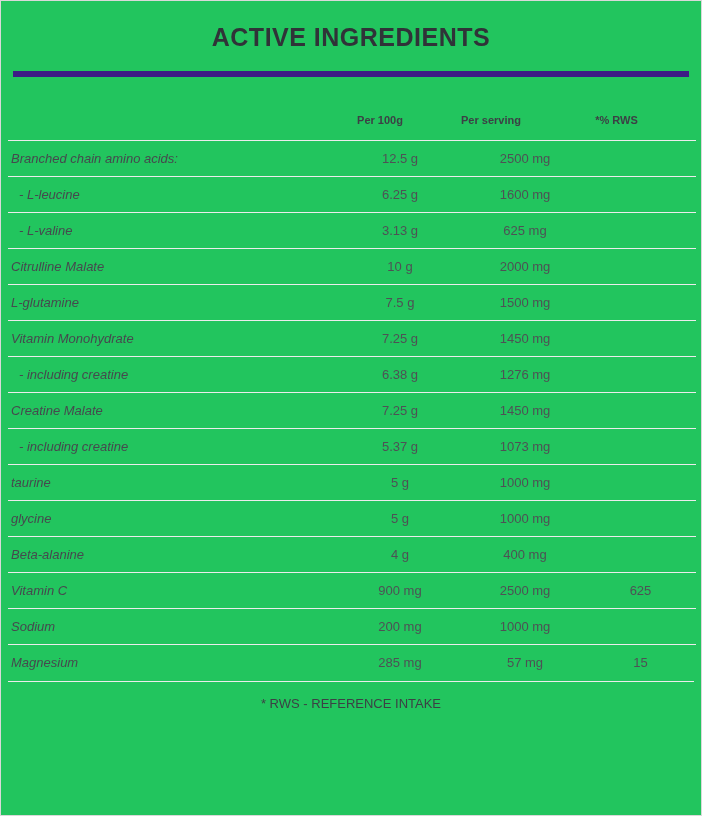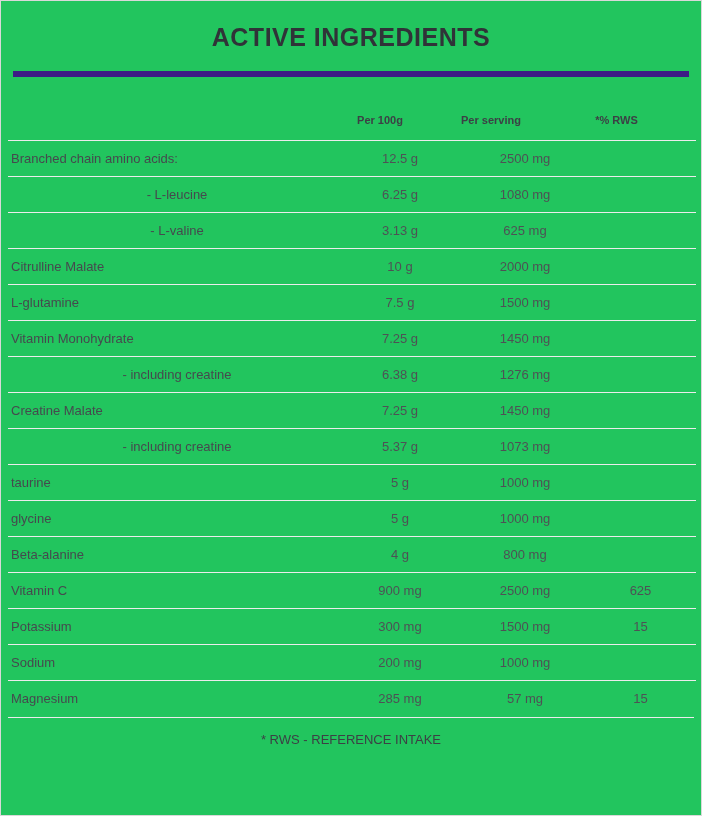--- a/index.html
+++ b/index.html
@@ -61,22 +61,23 @@
     border-top: 1px solid #ececec;
     font-size: 13px;
     color: #4e5155;
     vertical-align: middle;
     padding: 0;
   }
   td.name {
     text-align: left;
     padding-left: 3px;
     color: #46494e;
-  }
-  td.name.indent { padding-left: 11px; text-align: center; }
+    font-style: italic;
+  }
+  td.name.indent { padding-left: 11px; }
   td.val { text-align: center; }
 
   .footnote-row {
     margin: 0 7px;
     border-top: 1px solid #ececec;
     height: 38px;
     box-sizing: border-box;
     padding-top: 14px;
     text-align: center;
     font-size: 13px;
@@ -116,21 +117,21 @@
     <tbody id="rows-body">
         <tr>
     <td class="name">Branched chain amino acids:</td>
     <td class="val">12.5 g</td>
     <td class="val">2500 mg</td>
     <td class="val"></td>
   </tr>
         <tr>
     <td class="name indent">- L-leucine</td>
     <td class="val">6.25 g</td>
-    <td class="val">1080 mg</td>
+    <td class="val">1600 mg</td>
     <td class="val"></td>
   </tr>
         <tr>
     <td class="name indent">- L-valine</td>
     <td class="val">3.13 g</td>
     <td class="val">625 mg</td>
     <td class="val"></td>
   </tr>
         <tr>
     <td class="name">Citrulline Malate</td>
@@ -176,36 +177,30 @@
   </tr>
         <tr>
     <td class="name">glycine</td>
     <td class="val">5 g</td>
     <td class="val">1000 mg</td>
     <td class="val"></td>
   </tr>
         <tr>
     <td class="name">Beta-alanine</td>
     <td class="val">4 g</td>
-    <td class="val">800 mg</td>
+    <td class="val">400 mg</td>
     <td class="val"></td>
   </tr>
         <tr>
     <td class="name">Vitamin C</td>
     <td class="val">900 mg</td>
     <td class="val">2500 mg</td>
     <td class="val">625</td>
   </tr>
         <tr>
-    <td class="name">Potassium</td>
-    <td class="val">300 mg</td>
-    <td class="val">1500 mg</td>
-    <td class="val">15</td>
-  </tr>
-        <tr>
     <td class="name">Sodium</td>
     <td class="val">200 mg</td>
     <td class="val">1000 mg</td>
     <td class="val"></td>
   </tr>
         <tr>
     <td class="name">Magnesium</td>
     <td class="val">285 mg</td>
     <td class="val">57 mg</td>
     <td class="val">15</td>

